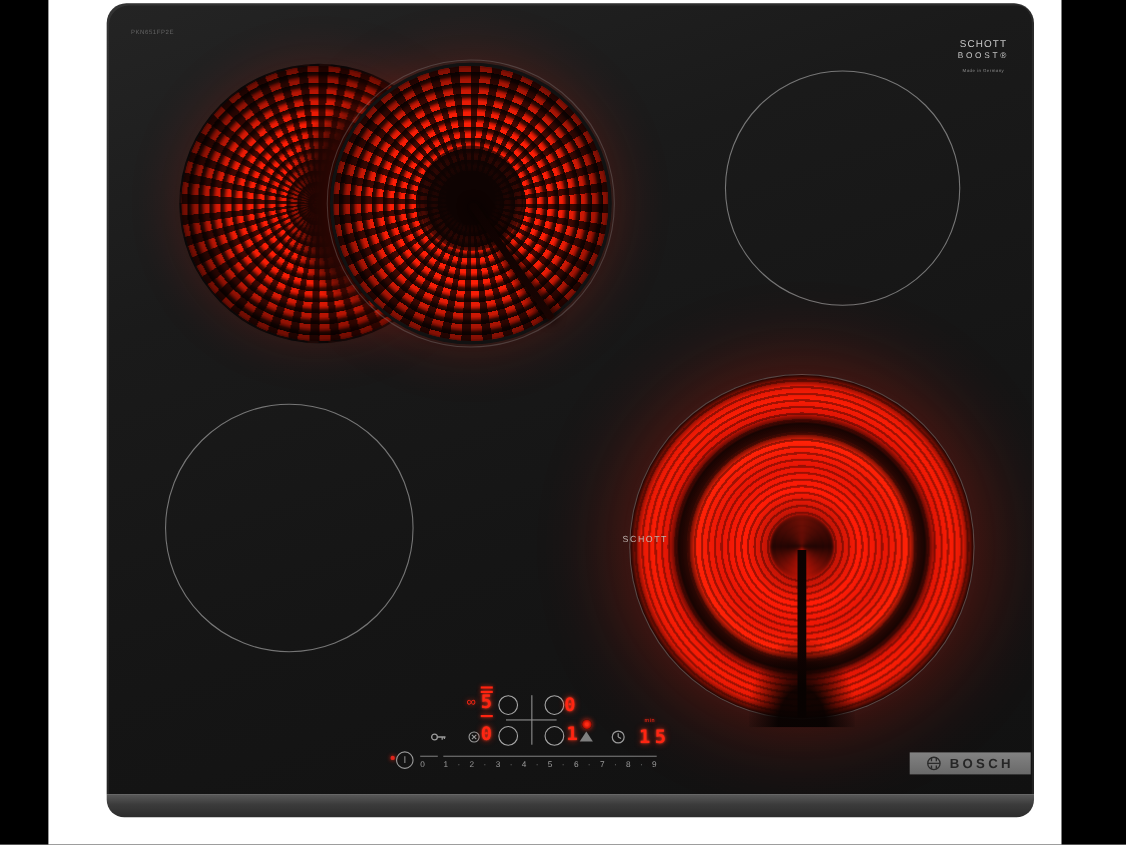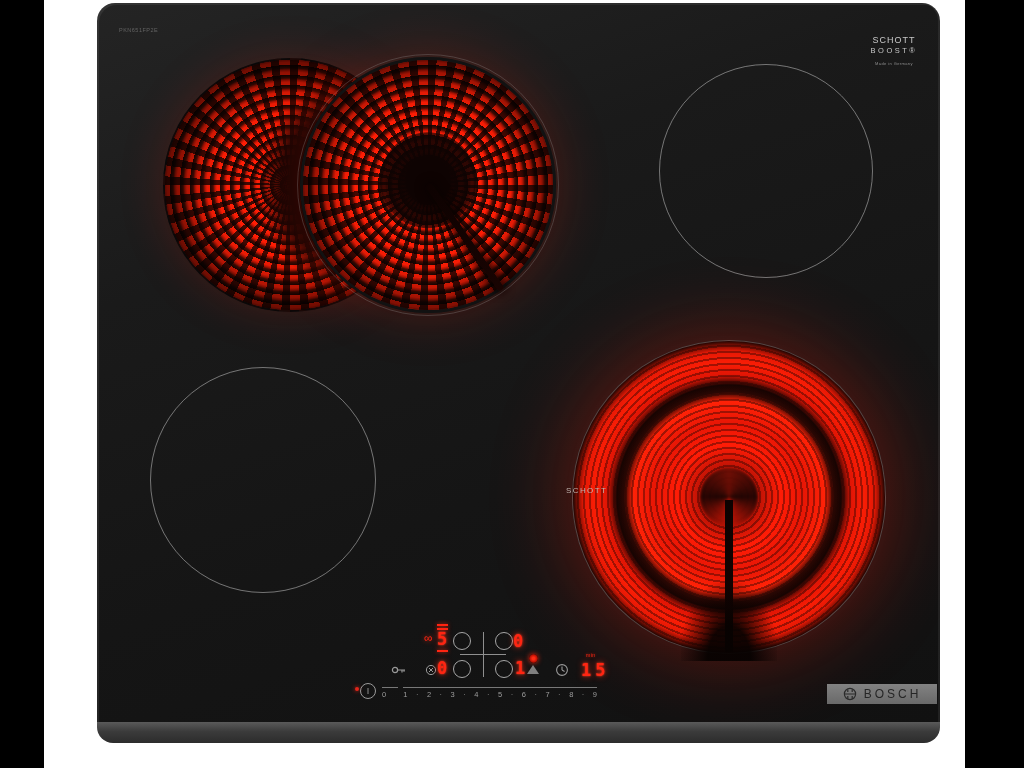--- a/index.html
+++ b/index.html
@@ -98,21 +98,21 @@
        border-left:6px solid transparent;border-right:6px solid transparent;
        border-bottom:9px solid #7f7f7f;}
   .min-label{position:absolute;left:489px;top:649px;font-size:5px;color:#ff2512;letter-spacing:.5px;
        text-shadow:0 0 3px rgba(255,40,18,.8);}
   .timer{left:484px;top:659px;letter-spacing:4px;}
 
   
   .plate{position:absolute;left:730px;top:681px;width:110px;height:20px;
        background:linear-gradient(#828282,#696969);display:flex;align-items:center;
        justify-content:center;gap:7px;}
-  .plate .brand{font-size:12px;font-weight:normal;letter-spacing:3px;color:#262626;}
+  .plate .brand{font-size:12px;font-weight:bold;letter-spacing:3px;color:#262626;}
 </style>
 </head>
 <body>
 
 <div class="stage">
   <div class="bar left"></div>
   <div class="bar right"></div>
 
   <div class="hob">
     <div class="glass">

